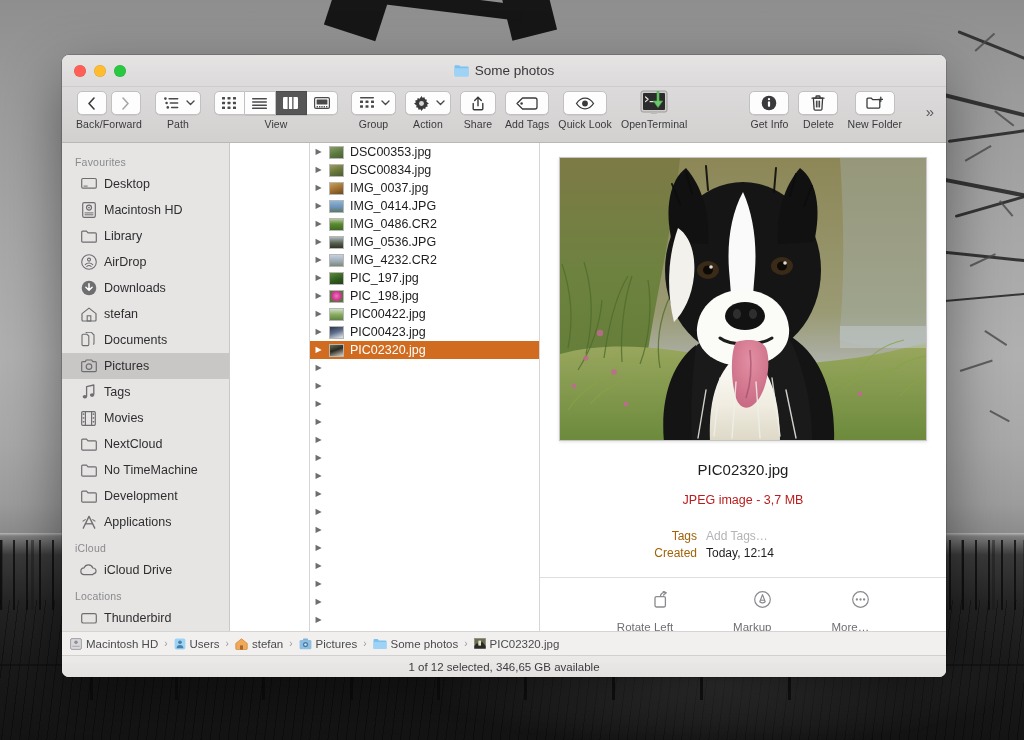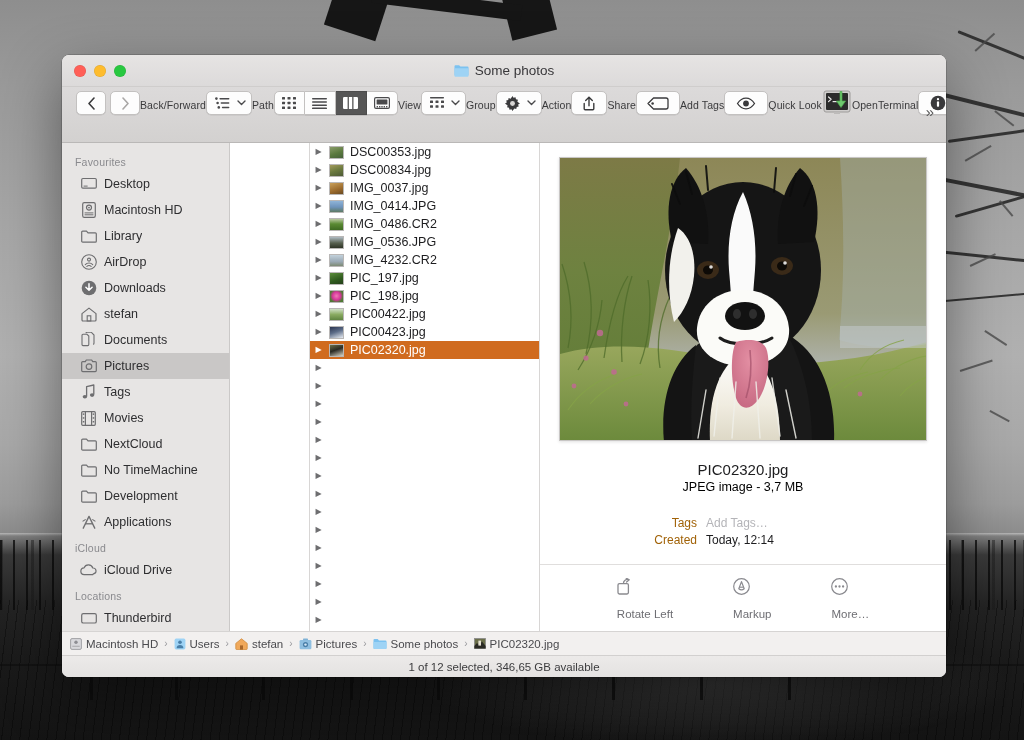--- a/index.html
+++ b/index.html
@@ -96,21 +96,21 @@
   }
 
   
   .toolbar {
     height: 56px; flex: 0 0 56px;
     background: linear-gradient(to bottom, #dcdada, #d3d1d0);
     border-bottom: .5px solid #bab8b7;
     display: flex; align-items: flex-start; padding: 4px 10px 0 14px;
     position: relative;
   }
-  .tgroup { display: flex; flex-direction: row; align-items: center; }
+  .tgroup { display: flex; flex-direction: column; align-items: center; }
   .tgroup .ctrls { display: flex; align-items: center; }
   .tgroup .tlabel {
     font-size: 10.5px; color: #3a3a3c; margin-top: 3px; letter-spacing: .1px;
     white-space: nowrap;
   }
   .tbtn {
     height: 24px; min-width: 30px;
     background: #fdfdfd; border-radius: 5px;
     border: .5px solid #c3c1c0;
     box-shadow: 0 .5px .5px rgba(0,0,0,.10);
@@ -191,31 +191,31 @@
   }
   .pv-img {
     width: 368px; height: 284px;
     border: .5px solid #c8c6c5;
     box-shadow: 0 1px 3px rgba(0,0,0,.12);
     position: relative; overflow: hidden; flex: 0 0 auto;
     background:
       linear-gradient(to bottom, #8b8450 0%, #8f8a55 28%, #96947c 42%, #a8b0a4 55%, #93a58f 70%, #7d9464 85%, #6d8a4e 100%);
   }
   .pv-name { margin-top: 20px; font-size: 15px; color: #1d1d1f; }
-  .pv-sub { margin-top: 2px; font-size: 12.5px; color: #000000; }
+  .pv-sub { margin-top: 15px; font-size: 12.5px; color: #b91c1c; }
   .pv-meta { margin-top: 22px; width: 100%; padding: 0 26px; font-size: 12px; }
   .pv-row { display: flex; margin-bottom: 3px; }
   .pv-key { width: 140px; text-align: right; color: #a16207; padding-right: 9px; }
   .pv-val { color: #1d1d1f; }
   .pv-val.muted { color: #b4b4b8; }
   .pv-actions {
     margin-top: 14px; width: 100%; border-top: .5px solid #e0dedd;
     padding-top: 13px; display: flex; justify-content: center; gap: 60px;
   }
-  .pv-act { display: flex; flex-direction: column; align-items: flex-start; gap: 13px; }
+  .pv-act { display: flex; flex-direction: column; align-items: flex-end; gap: 13px; }
   .pv-act .lab { font-size: 11.5px; color: #6e6e73; }
 
   
   .pathbar {
     height: 24px; flex: 0 0 24px;
     background: #f2f0ef; border-top: .5px solid #d6d4d3;
     display: flex; align-items: center; padding-left: 8px; gap: 4px;
     font-size: 11.5px; color: #4a4a4e;
   }
   .pb-item { display: flex; align-items: center; gap: 4px; }

